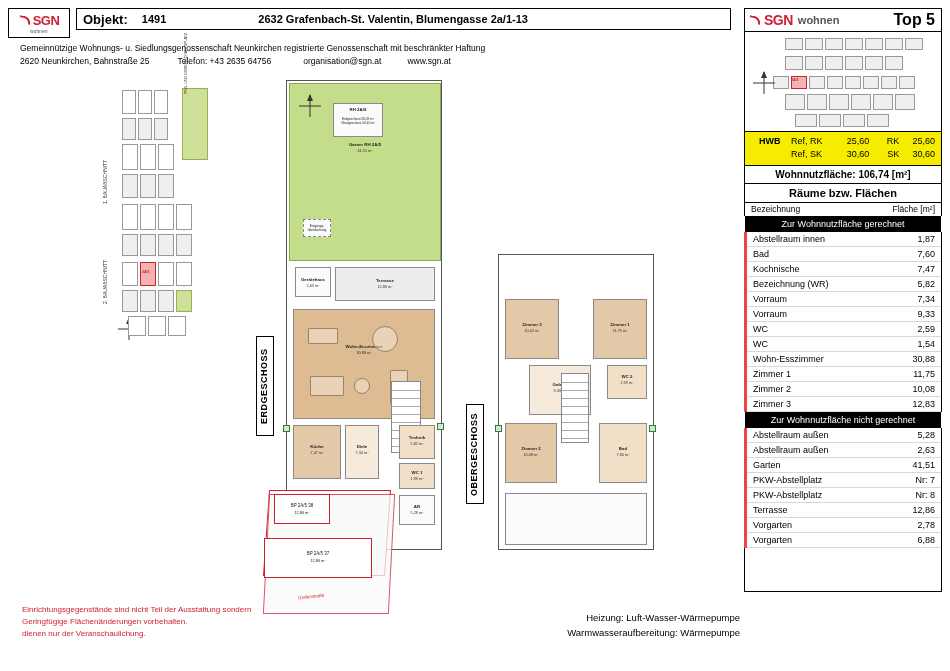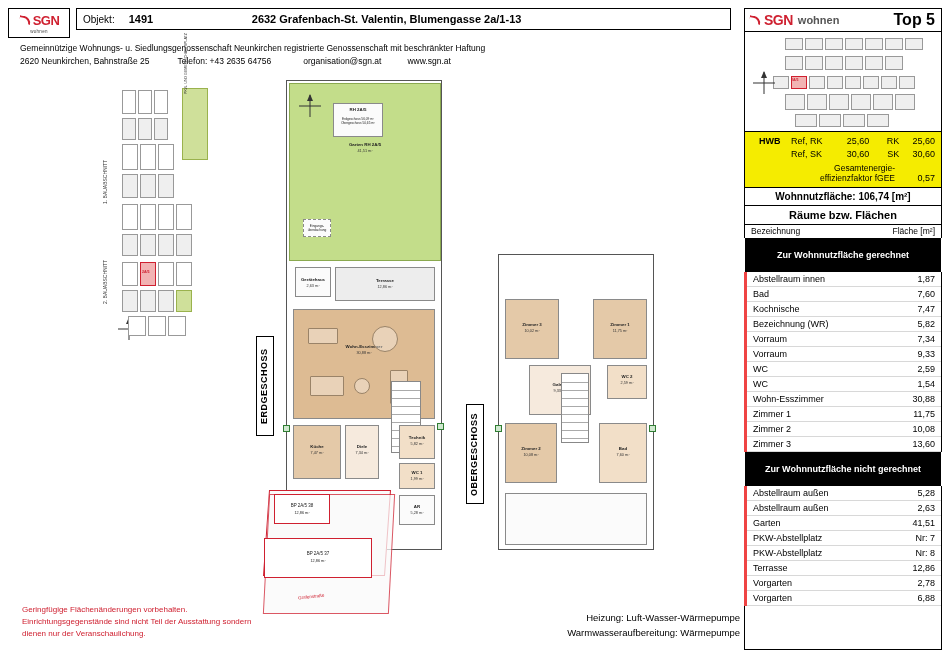--- a/index.html
+++ b/index.html
@@ -43,21 +43,21 @@
   }
   .logo-sub {
     font-size: 4.5px; color: #444; letter-spacing: 0.3px; margin-top: 1px;
   }
   .objekt-box {
     position: absolute; left: 68px; top: 0; width: 655px; height: 22px;
     border: 1px solid #000;
     display: flex; align-items: center;
   }
   .objekt-label {
-    font-size: 10px; font-weight: normal; padding-left: 6px;
+    font-size: 13px; font-weight: bold; padding-left: 6px;
   }
   .objekt-num {
     font-size: 11px; font-weight: bold; padding-left: 14px;
   }
   .objekt-addr {
     flex: 1; text-align: center; font-size: 11px; font-weight: bold; padding-right: 110px;
   }
   .hdr-text {
     position: absolute; left: 12px; top: 34px; width: 720px;
     font-size: 8.5px; line-height: 1.5;
@@ -118,22 +118,22 @@
     text-align: center; font-size: 11px; font-weight: bold;
     padding: 3px 0;
   }
   .rooms-head {
     border-left: 1px solid #000; border-right: 1px solid #000;
     display: flex; font-size: 8.5px; padding: 1px 6px 2px 6px;
   }
   .rooms-head .c1 { flex: 1; }
   .rooms-head .c2 { width: 58px; text-align: right; }
   .sect-bar {
-    background: #000; color: #fff; font-size: 9px; font-weight: bold;
-    text-align: center; padding: 12px 0;
+    background: #000; color: #fff; font-size: 9px; font-weight: normal;
+    text-align: center; padding: 3px 0;
     margin: 0 1px;
   }
   .rooms-list {
     border-left: 3px solid #ef4444; border-right: 1px solid #000;
   }
   .room-row {
     display: flex; font-size: 9px; padding: 2px 6px 2px 6px;
     border-bottom: 1px solid #d8d8d8;
   }
   .room-row .nm { flex: 1; }
@@ -341,27 +341,20 @@
         <span class="k3">RK</span>
         <span class="v2">25,60</span>
       </div>
       <div class="hwb-row">
         <span class="k1"></span>
         <span class="k2">Ref, SK</span>
         <span class="v1">30,60</span>
         <span class="k3">SK</span>
         <span class="v2">30,60</span>
       </div>
-      <div class="hwb-gee">
-        <span class="lbl">
-          <span style="display:block">Gesamtenergie-</span>
-          <span style="display:block">effizienzfaktor fGEE</span>
-        </span>
-        <span class="val">0,57</span>
-      </div>
     </div>
 
     <div class="wnf-box">Wohnnutzfläche: 106,74 [m²]</div>
 
     <div class="rooms-title">Räume bzw. Flächen</div>
     <div class="rooms-head">
       <span class="c1">Bezeichnung</span>
       <span class="c2">Fläche [m²]</span>
     </div>
 
@@ -406,21 +399,21 @@
         <div class="room-row">
           <span class="nm">Zimmer 1</span>
           <span class="ar">11,75</span>
         </div>
         <div class="room-row">
           <span class="nm">Zimmer 2</span>
           <span class="ar">10,08</span>
         </div>
         <div class="room-row">
           <span class="nm">Zimmer 3</span>
-          <span class="ar">13,60</span>
+          <span class="ar">12,83</span>
         </div>
       </div>
 
     <div class="sect-bar">Zur Wohnnutzfläche nicht gerechnet</div>
     <div class="rooms-list" id="rooms-excluded">
         <div class="room-row">
           <span class="nm">Abstellraum außen</span>
           <span class="ar">5,28</span>
         </div>
         <div class="room-row">
@@ -637,22 +630,22 @@
       <div class="parcel-txt" style="top:16px;font-size:3.8px;">12,86 m²</div>
     </div>
     <div class="parcel" style="left:256px;top:464px;width:108px;height:40px;">
       <div class="parcel-txt" style="top:12px;">BP 2A/5 37</div>
       <div class="parcel-txt" style="top:20px;font-size:3.8px;">12,86 m²</div>
     </div>
     <div class="street-lbl" style="left:290px;top:520px;">Grafenstraße</div>
   </div>
 
   <div class="footer-note">
+    <div>Einrichtungsgegenstände sind nicht Teil der Ausstattung sondern</div>
     <div>Geringfügige Flächenänderungen vorbehalten.</div>
-    <div>Einrichtungsgegenstände sind nicht Teil der Ausstattung sondern</div>
     <div>dienen nur der Veranschaulichung.</div>
   </div>
 
   <div class="footer-heiz">
     <div>Heizung: Luft-Wasser-Wärmepumpe</div>
     <div>Warmwasseraufbereitung: Wärmepumpe</div>
   </div>
 
 </div>
 

